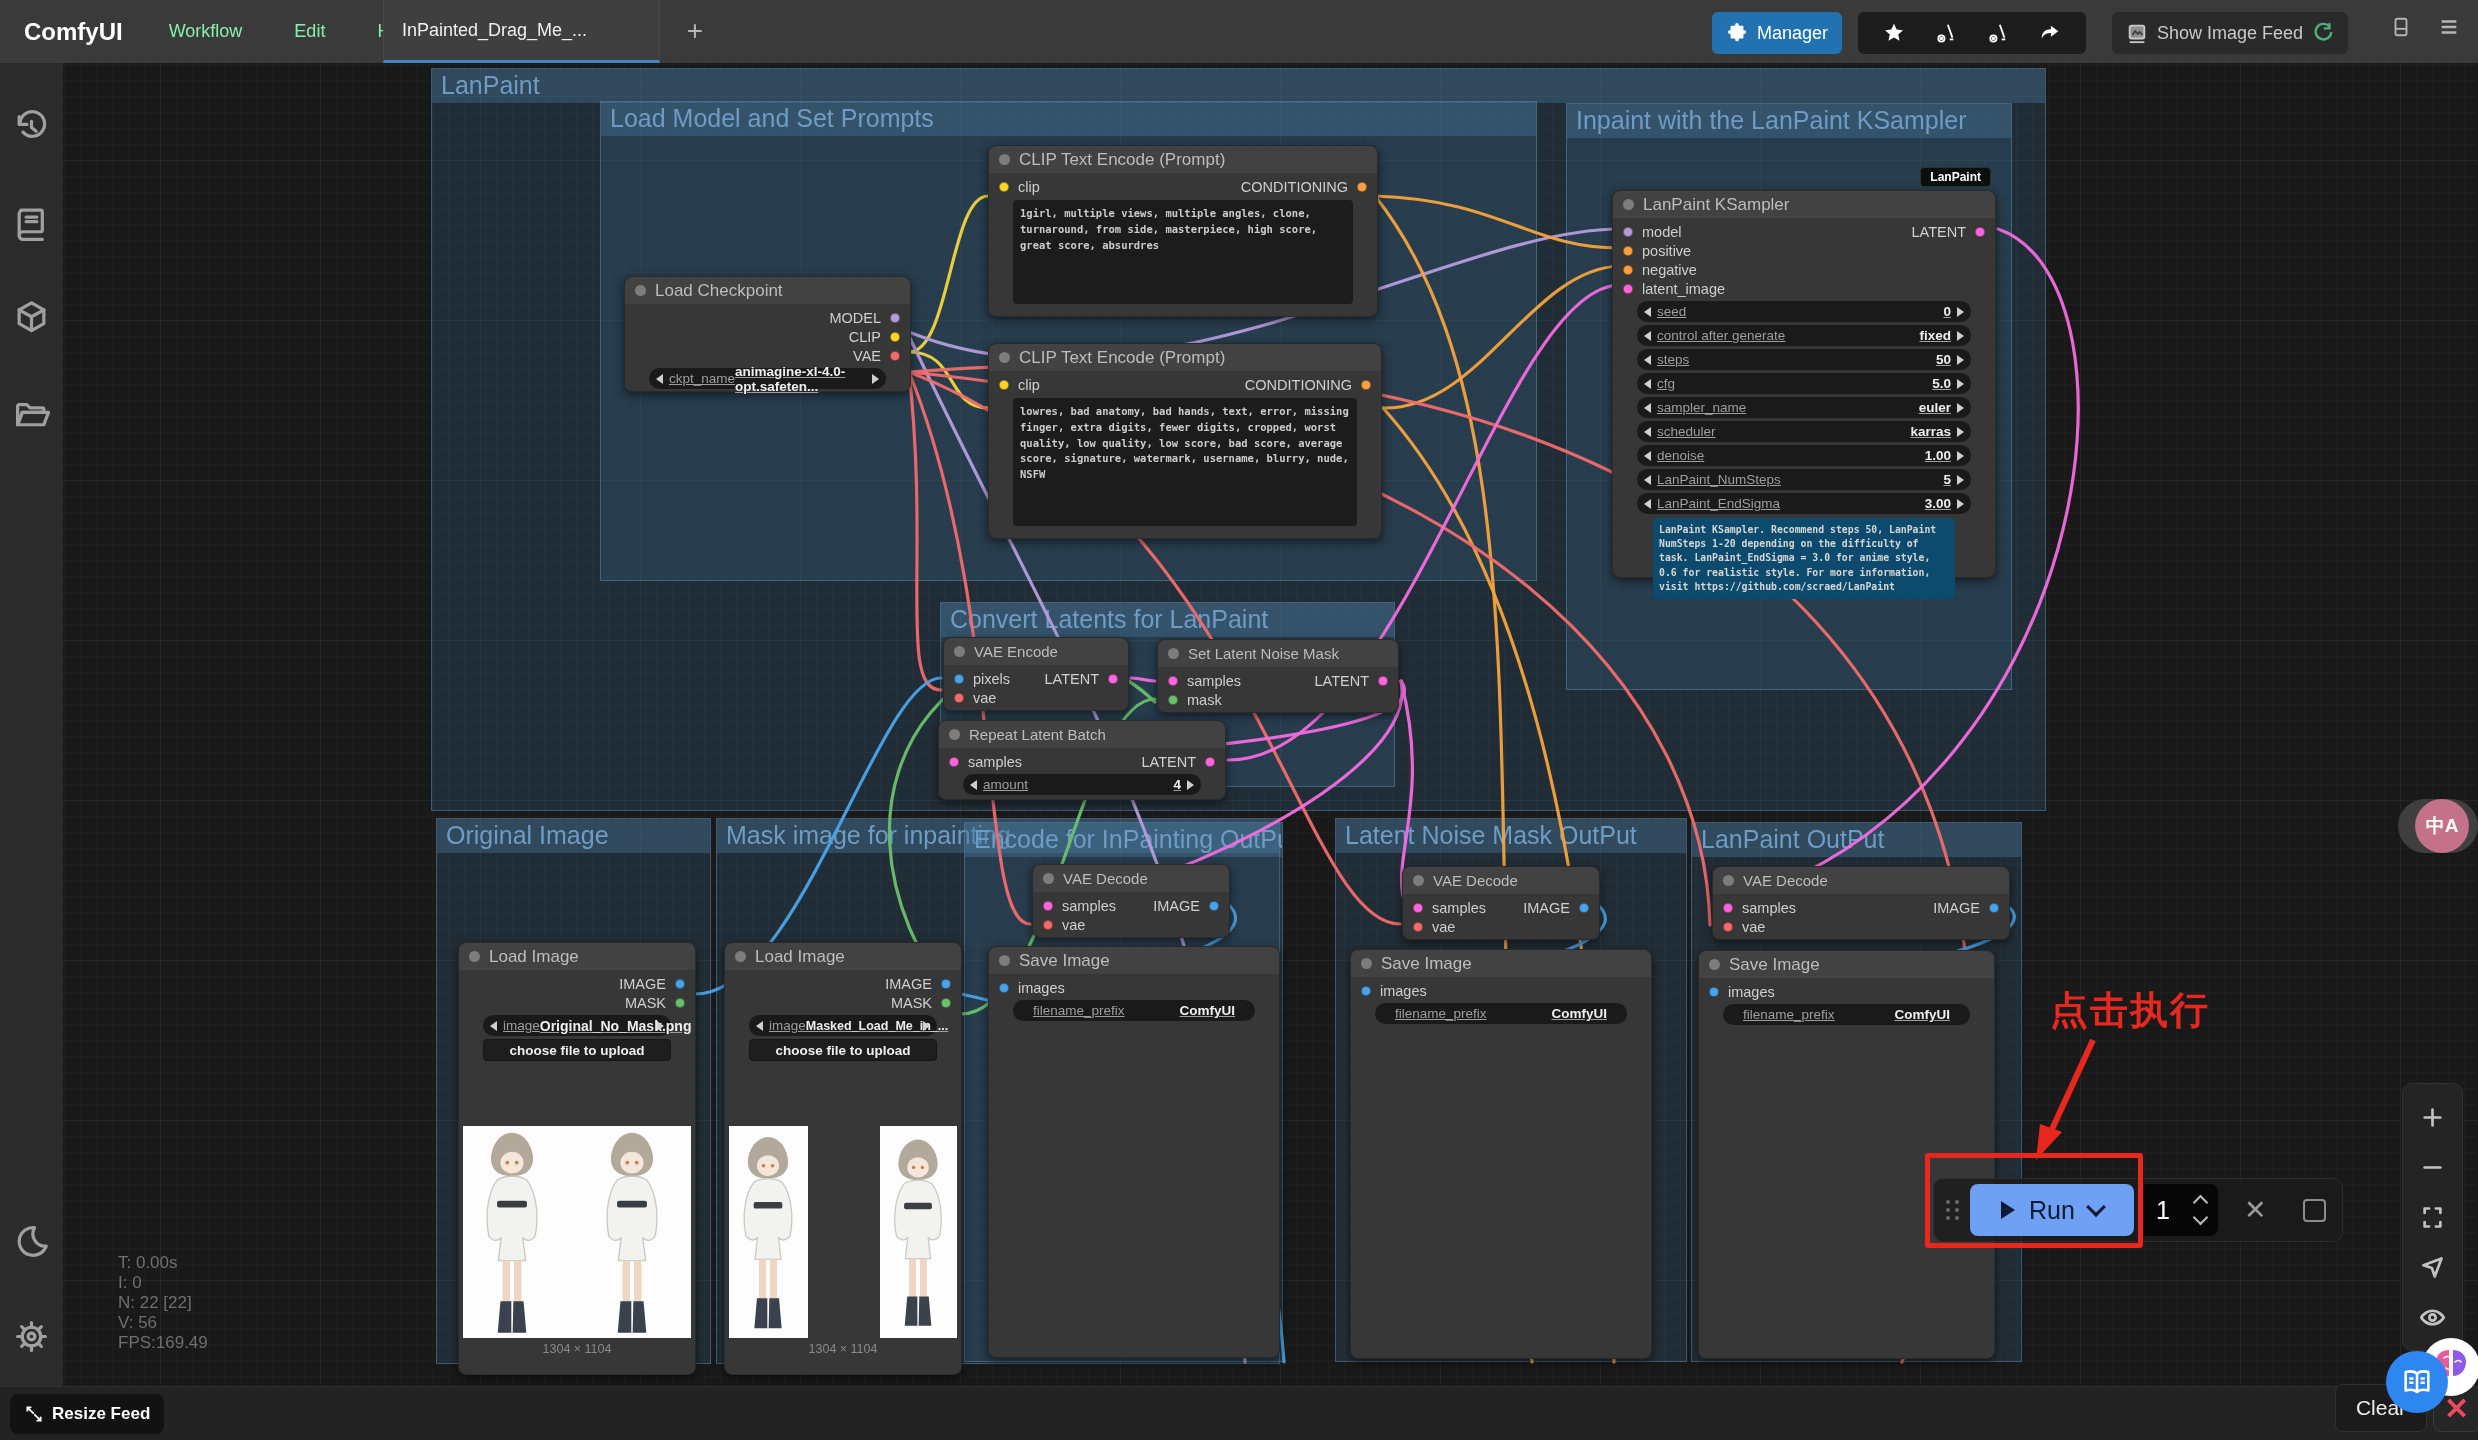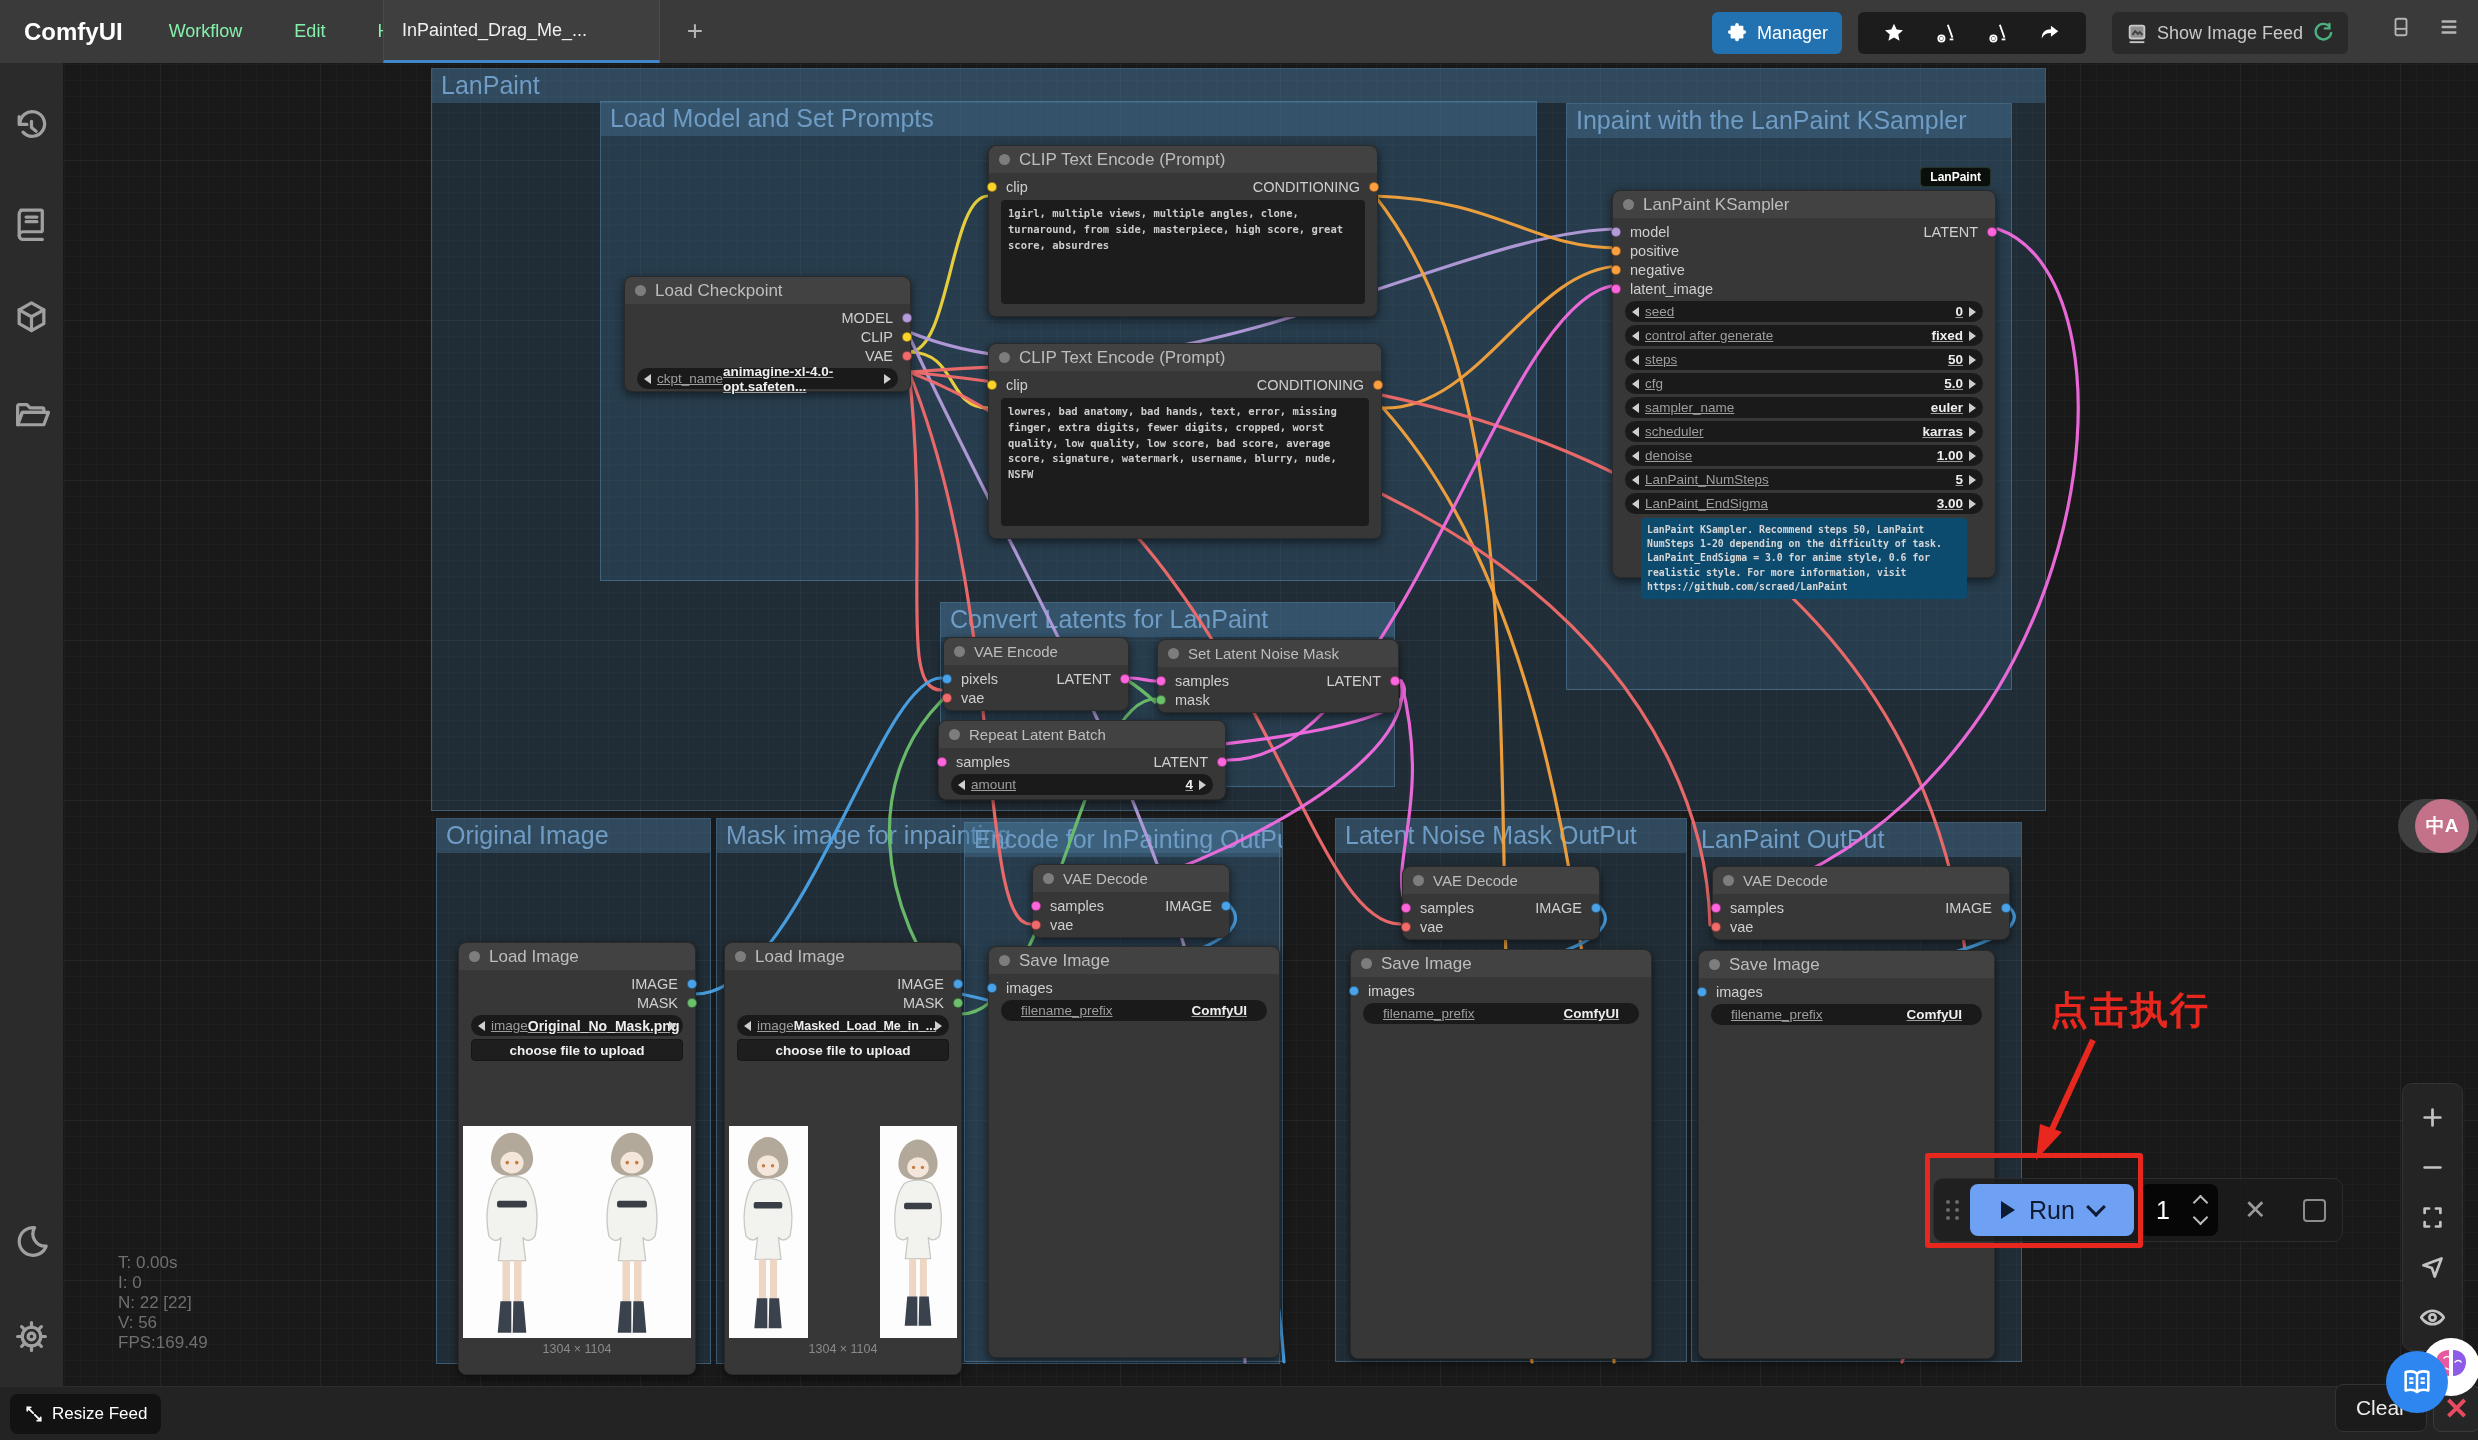--- a/index.html
+++ b/index.html
@@ -29,21 +29,21 @@
   .w-orange { stroke:#f5a33c; } .w-red { stroke:#f26b6b; }
   .w-blue { stroke:#4aa3e8; } .w-green { stroke:#6cc06c; }
   .w-pink { stroke:#f36be0; }
 
   
   .node { position:absolute; background:#373737; border:1px solid #2a2a2a; border-radius:8px;
     box-shadow:0 3px 10px rgba(0,0,0,.55); z-index:3; color:#c9c9c9; }
   .node-header { height:27px; background:#424242; border-radius:8px 8px 0 0; display:flex;
     align-items:center; gap:9px; padding:0 10px; font-size:17px; color:#bdbdbd; white-space:nowrap; overflow:hidden;}
   .hdot { width:11px; height:11px; border-radius:50%; background:#7d7d7d; flex:0 0 auto; }
-  .rows { padding:4px 4px 2px; }
+  .rows { padding:4px 16px 2px; }
   .row { position:relative; display:flex; align-items:center; height:19px;
     padding:0 13px; font-size:14.5px; color:#cfcfcf; }
   .row.out { justify-content:flex-end; }
   .row.both { justify-content:space-between; }
   .dot { position:absolute; width:10px; height:10px; border-radius:50%; top:50%;
     transform:translateY(-50%); border:1px solid rgba(0,0,0,.4); }
   .dot.in { left:-6px; } .dot.outp { right:-6px; }
   .c-model{background:#b49cdb}.c-clip{background:#ffd42a}.c-vae{background:#f26b6b}
   .c-cond{background:#ffa040}.c-latent{background:#ff66dd}.c-image{background:#4aa3e8}
   .c-mask{background:#6cc06c}
@@ -91,21 +91,21 @@
   #sidebar { position:absolute; left:0; top:63px; width:63px; height:1323px; background:#2b2b2b;
     z-index:10; }
   .side-icon { position:absolute; left:13px; width:37px; height:37px; }
   .side-icon svg { width:37px; height:37px; stroke:#a0a0a0; fill:none; stroke-width:2.1;
     stroke-linecap:round; stroke-linejoin:round; }
 
   #bottombar { position:absolute; left:0; top:1386px; width:2478px; height:54px; background:#232323;
     border-top:1px solid #2e2e2e; z-index:10; }
   #resize-feed { position:absolute; left:10px; top:7px; height:40px; background:#121212;
     border-radius:8px; display:flex; align-items:center; gap:8px; padding:0 14px;
-    color:#fff; font-size:17px; font-weight:normal; }
+    color:#fff; font-size:17px; font-weight:bold; }
   #clear-btn { position:absolute; left:2335px; top:1384px; width:92px; height:48px; background:#1b1b1b;
     border:1px solid #333; border-radius:8px; color:#ececec; font-size:21px; display:flex;
     align-items:center; justify-content:center; z-index:11; }
 
   #stats { position:absolute; left:118px; top:1253px; z-index:4; color:#6f6f6f; font-size:17px;
     line-height:20px; }
 
   
   #run-toolbar { position:absolute; left:1933px; top:1178px; width:410px; height:64px;
     background:#1a1a1acc; border:1px solid #2c2c2c; border-radius:10px; z-index:11;

